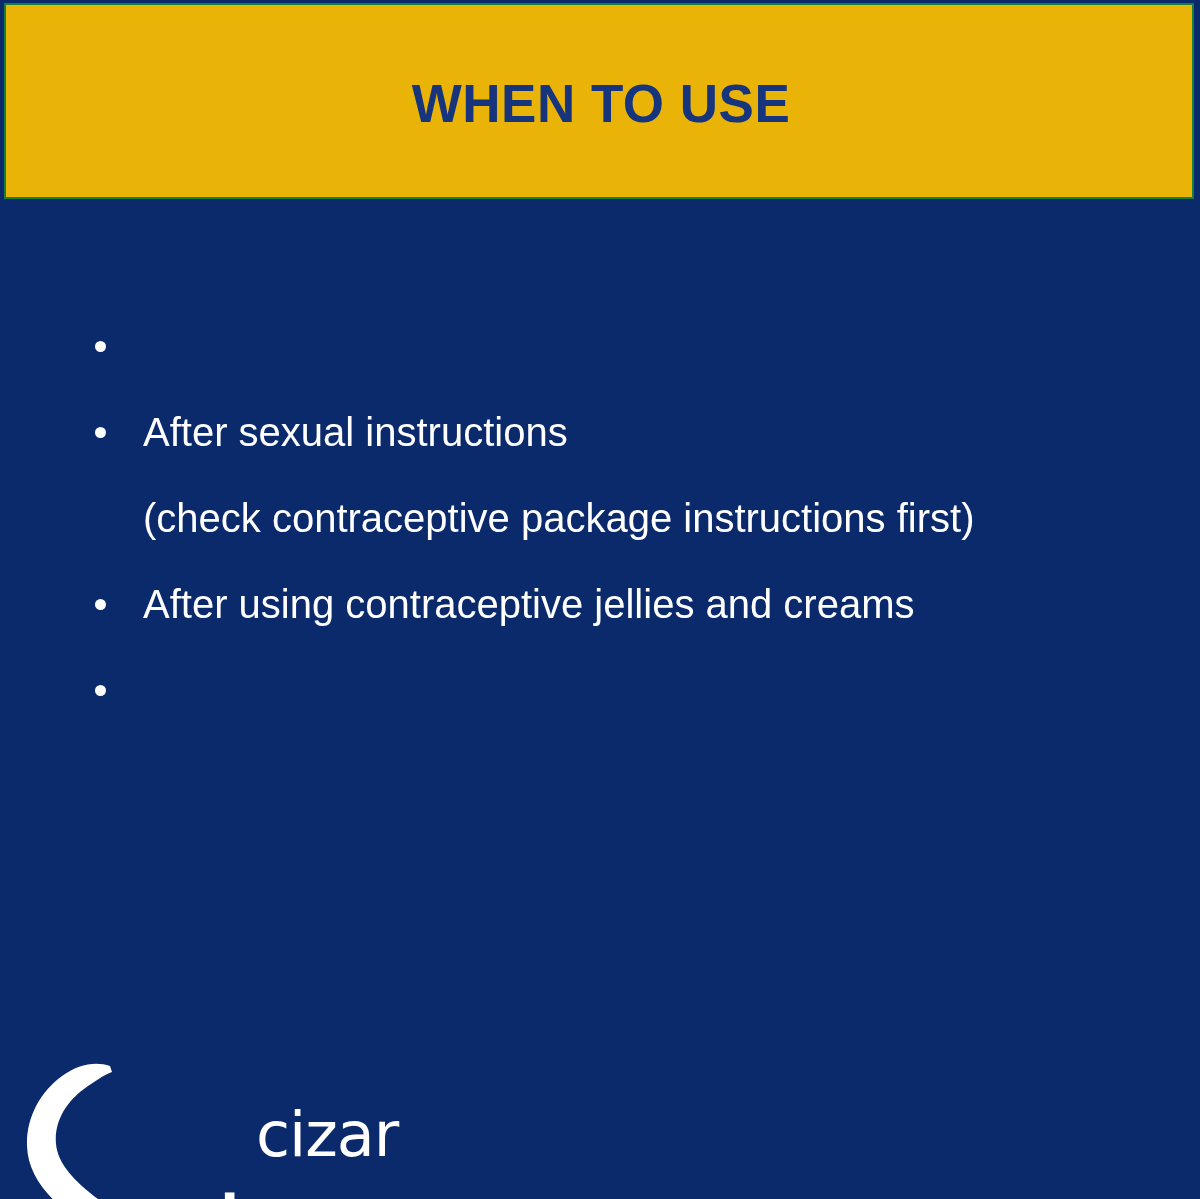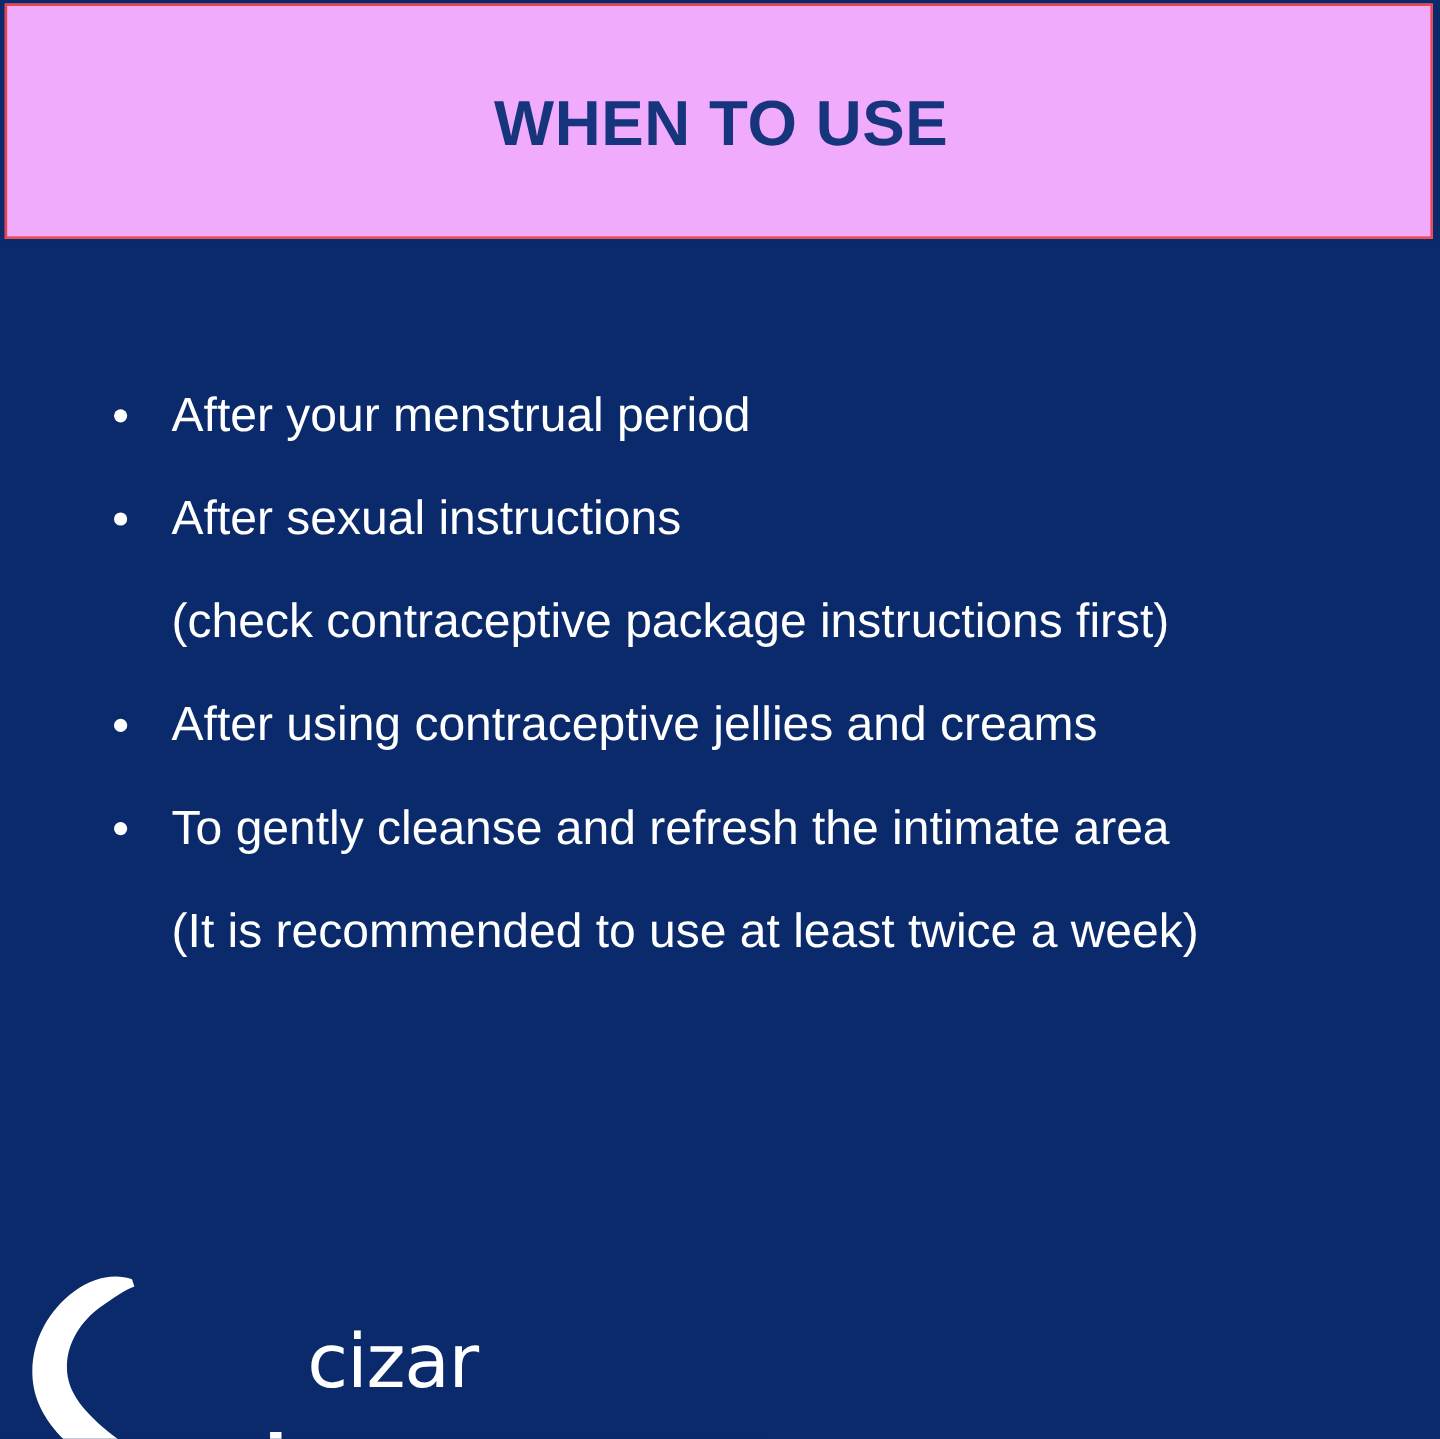--- a/index.html
+++ b/index.html
@@ -31,23 +31,23 @@
     height: 203px;
     background: #0a2a6b;
     box-sizing: border-box;
   }
   #header-card {
     position: absolute;
     left: 4px;
     top: 3px;
     width: 1190px;
     height: 196px;
-    background: #f0abfc;
+    background: #eab308;
     box-sizing: border-box;
-    border: 2px solid #ef4444;
+    border: 2px solid #15803d;
   }
   #header-title {
     position: absolute;
     left: 0;
     top: 0;
     width: 1190px;
     height: 196px;
     display: flex;
     align-items: center;
     justify-content: center;
@@ -148,47 +148,41 @@
       <div id="header-title">WHEN TO USE</div>
     </div>
   </div>
 
   <div id="content-area">
 
     <div id="bullet-list">
 
       <div class="line-row">
         <span class="bullet-marker"></span>
-        <span class="line-text">After your menstrual period</span>
       </div>
 
       <div class="line-row">
         <span class="bullet-marker"></span>
         <span class="line-text">After sexual instructions</span>
       </div>
 
       <div class="line-row">
 
         <span class="line-text">(check contraceptive package instructions first)</span>
       </div>
 
       <div class="line-row">
         <span class="bullet-marker"></span>
         <span class="line-text">After using contraceptive jellies and creams</span>
       </div>
 
       <div class="line-row">
         <span class="bullet-marker"></span>
-        <span class="line-text">To gently cleanse and refresh the intimate area</span>
-      </div>
-
-      <div class="line-row">
-
-        <span class="line-text">(It is recommended to use at least twice a week)</span>
-      </div>
+      </div>
+
 
     </div>
 
     <div id="logo">
       <svg id="logo-svg" viewBox="0 0 470 300" xmlns="http://www.w3.org/2000/svg">
 
         <path class="logo-word" d="M110 8
                  C 96 3, 78 6, 62 18
                  C 40 34, 26 60, 27 88
                  C 28 116, 46 138, 72 158

